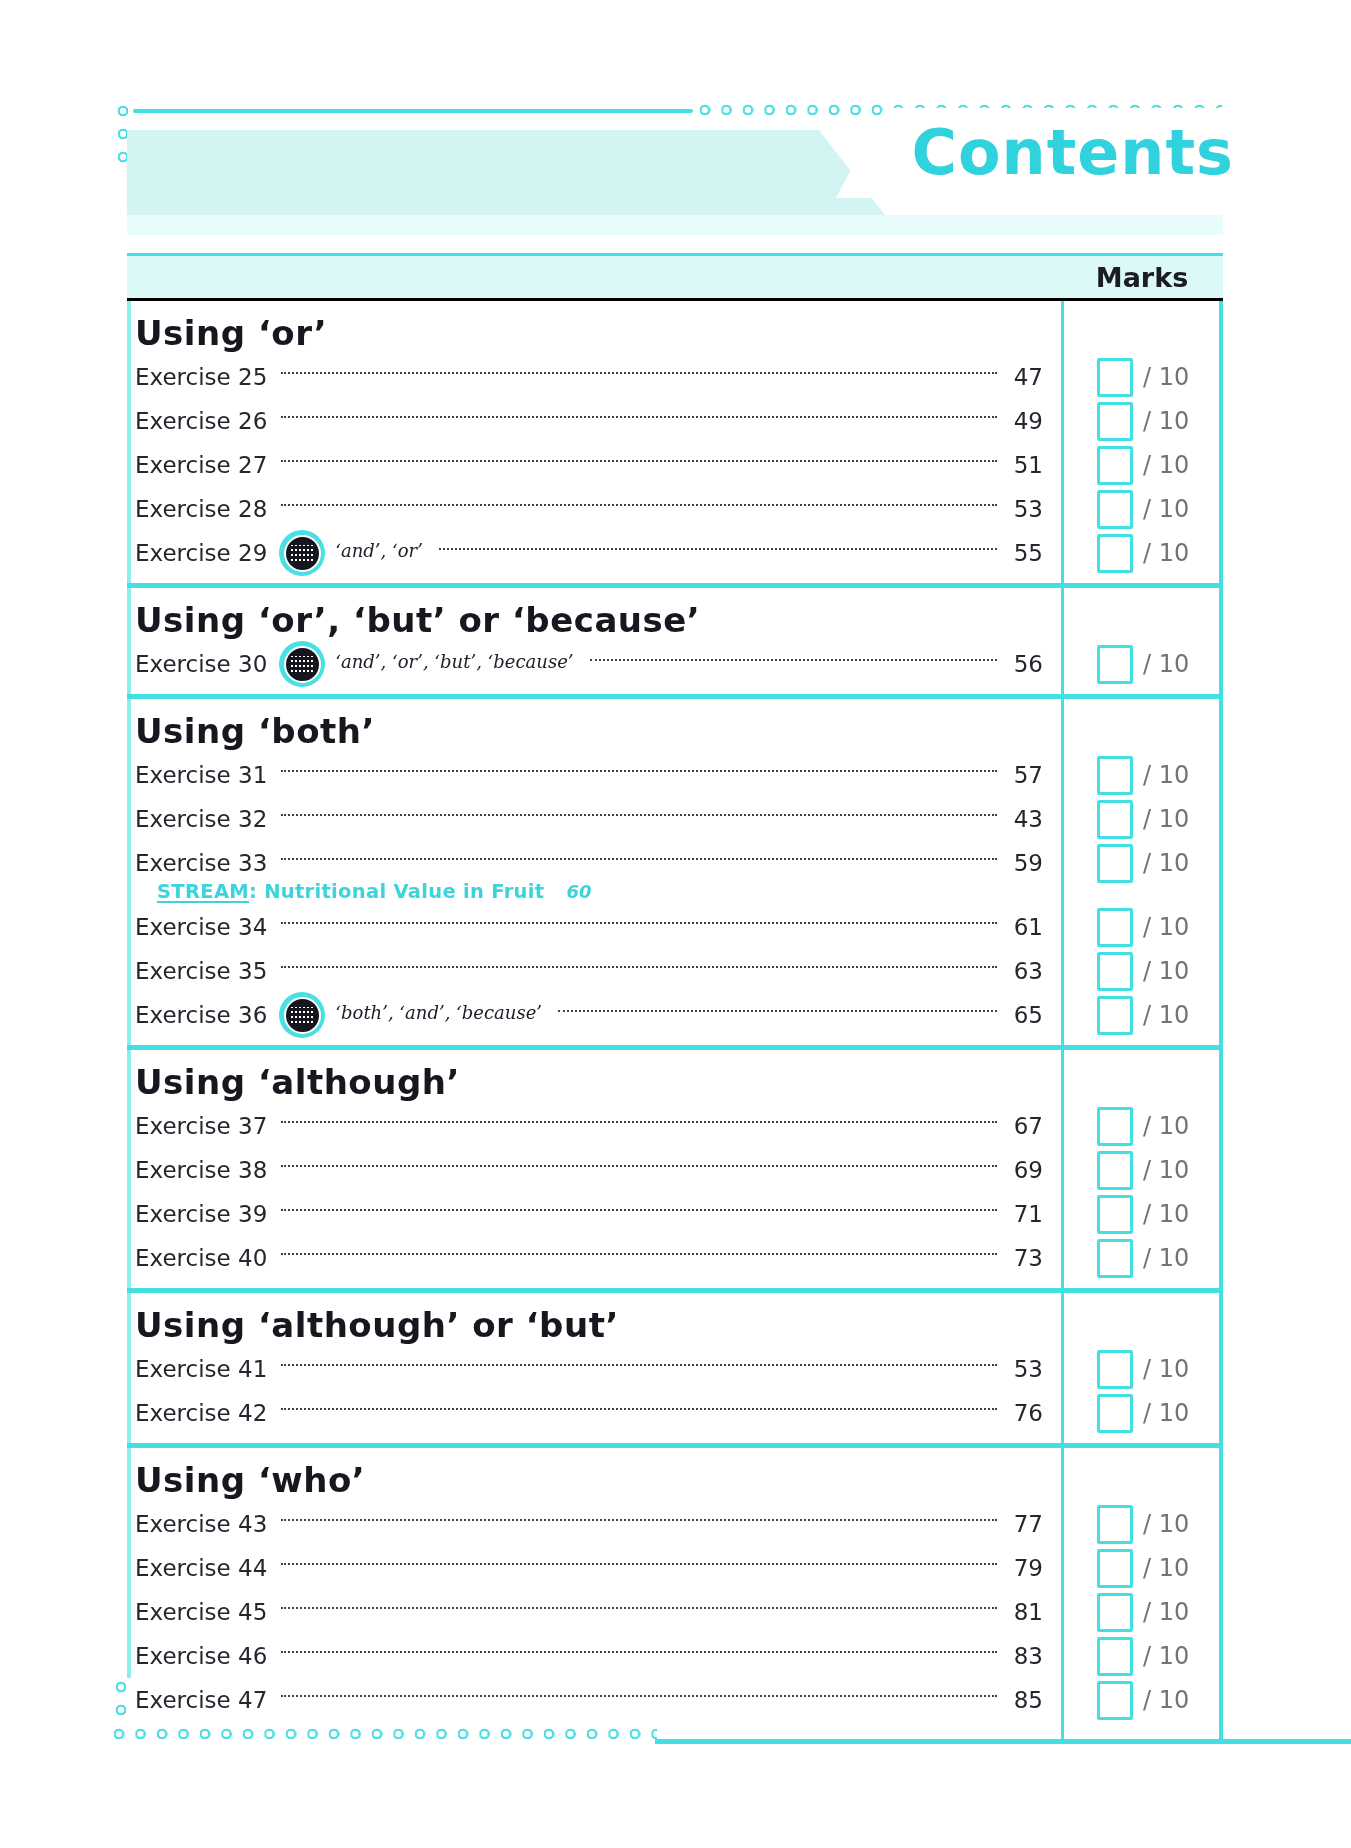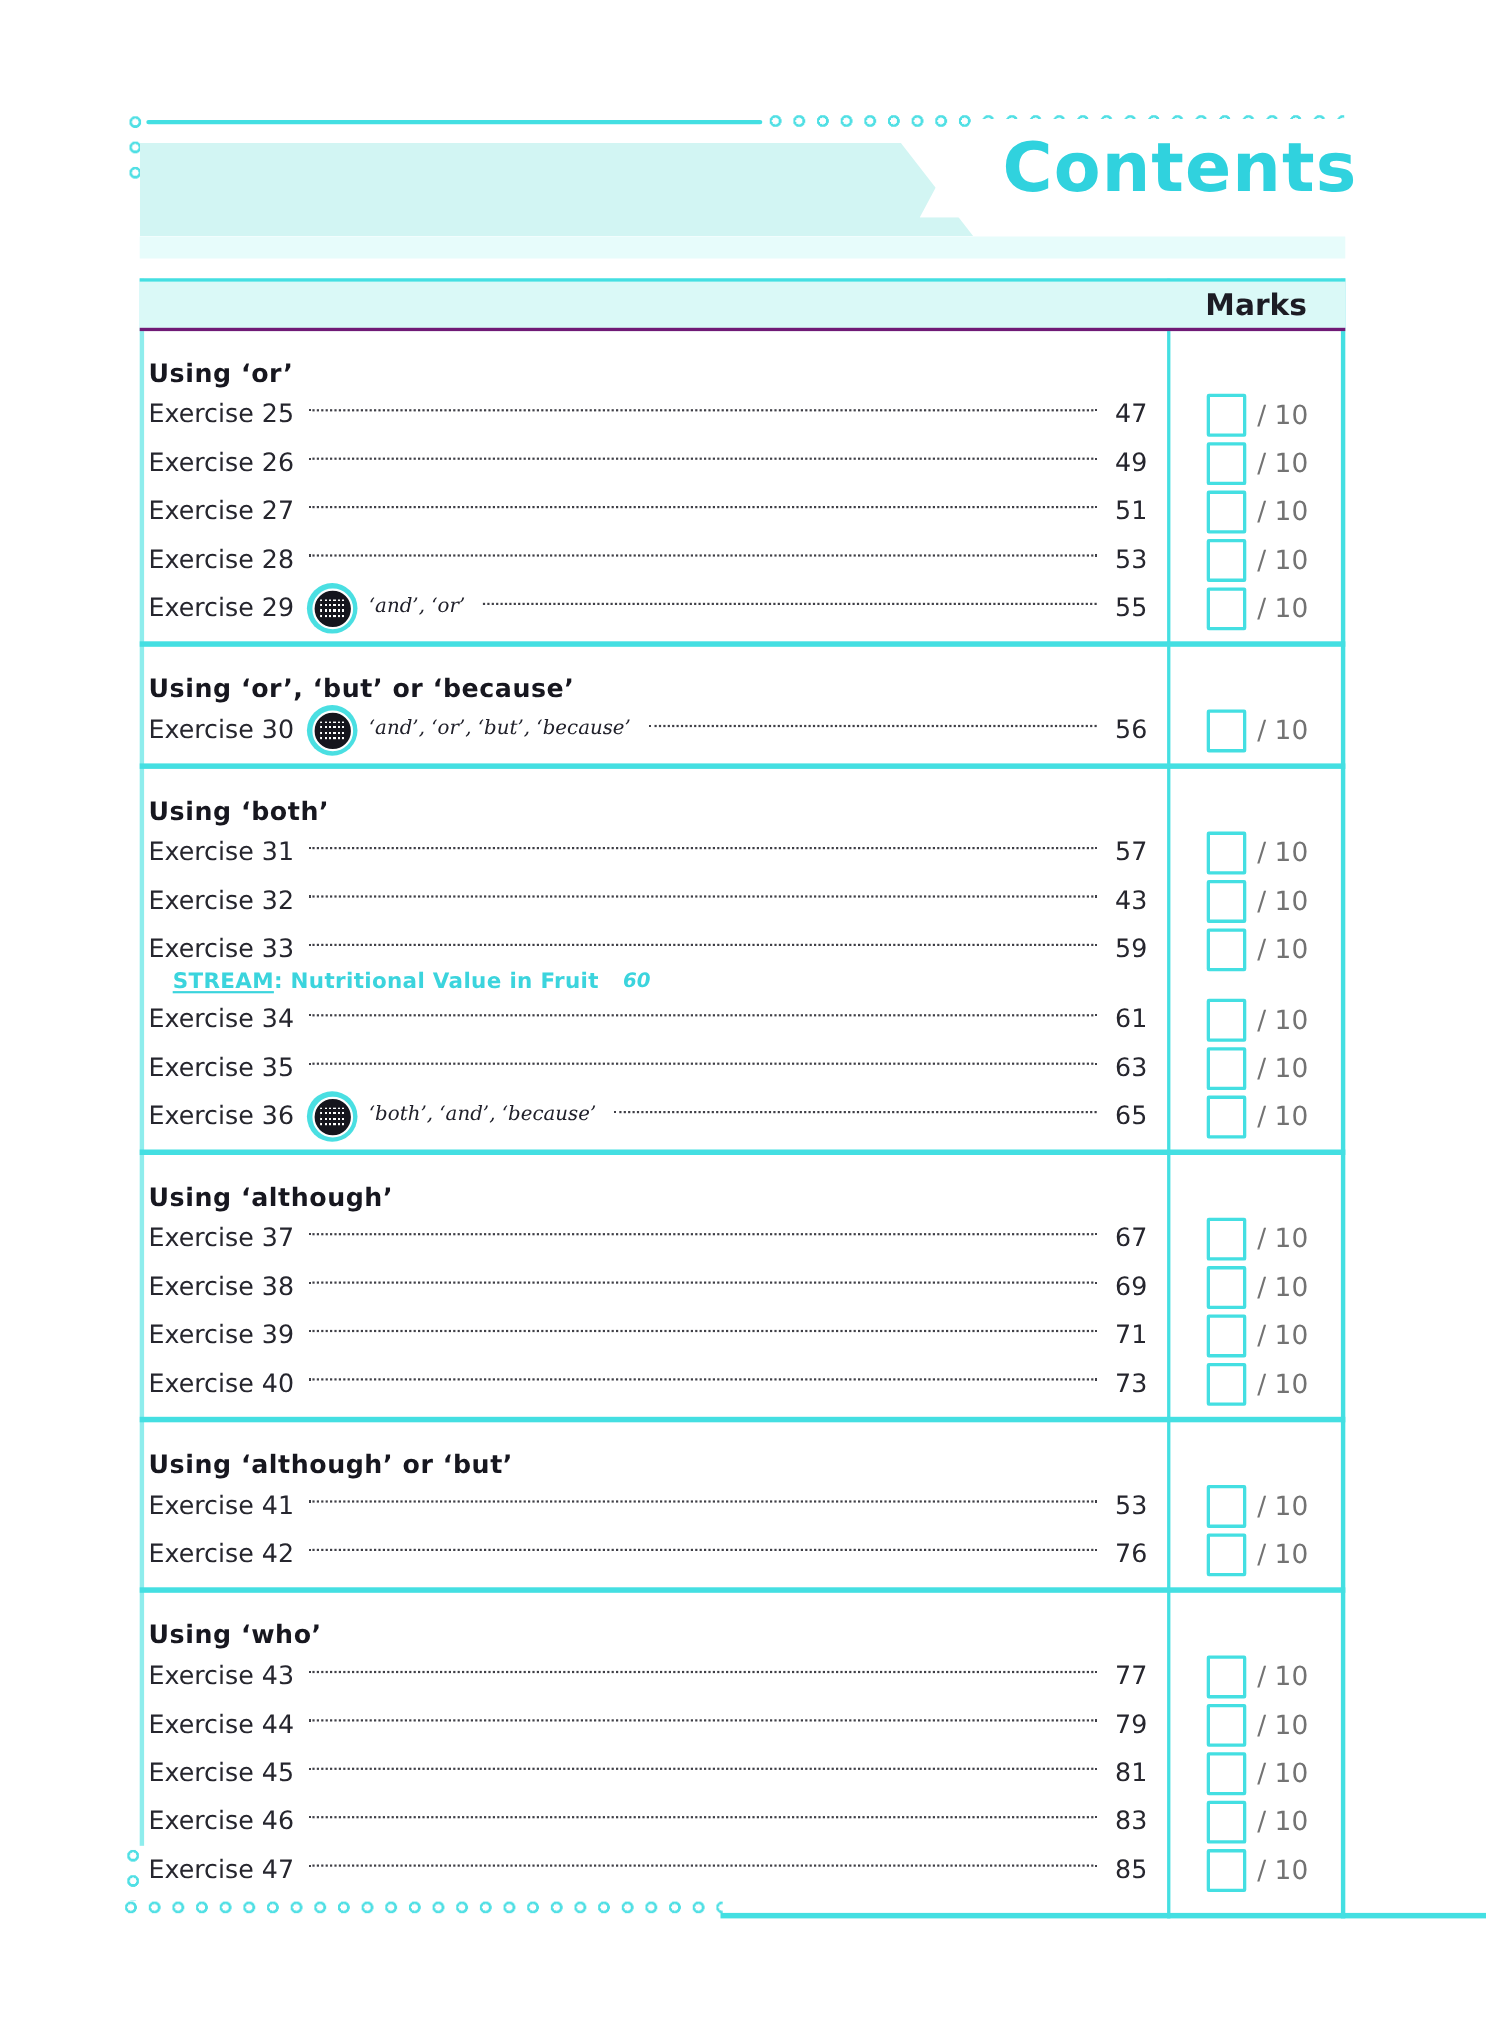--- a/index.html
+++ b/index.html
@@ -38,36 +38,36 @@
                 text-shadow:0 0 2px #ffffff; }
 
   
   .toc { left:127px; top:253px; width:1096px; height:1491px;
          display:flex; flex-direction:column; box-sizing:border-box; }
   .toc-left-border  { left:127px; top:253px; width:4px;  height:1425px; background:#8feded; }
   .toc-right-border { left:1219px; top:253px; width:4px; height:1491px; background:#44dfe2; }
   .toc-separator    { left:1061px; top:253px; width:3px; height:1491px; background:#44dfe2; }
 
   .hdr { height:42px; background:#daf9f7; border-top:3px solid #44dfe2;
-         border-bottom:3px solid #701a75; display:flex; flex:none;align-items:center; }
+         border-bottom:3px solid #000000; display:flex; flex:none;align-items:center; }
   .hdr-main  { width:934px; }
   .hdr-marks { flex:1; display:flex; align-items:center; justify-content:center;
                font-size:27px; font-weight:700; color:#1c1c24; }
 
   .sec { padding:4px 0 8px; }
   .sec:last-child { flex:1; }
   .divider { height:5px; background:#44dfe2; flex:none; }
 
   .row { display:flex; }
   .cell-main  { width:934px; box-sizing:border-box; display:flex; align-items:center; padding-left:8px; }
   .cell-marks { flex:1; box-sizing:border-box; display:flex; align-items:center; padding-left:36px; }
 
   .head-row { height:50px; }
   .head-row .cell-main { align-items:flex-end; padding-bottom:2px; }
-  .sec-heading { margin:0; font-size:23px; font-weight:700; color:#17171f; letter-spacing:0.5px; }
+  .sec-heading { margin:0; font-size:34px; font-weight:700; color:#17171f; letter-spacing:0.5px; }
 
   .ex-row { height:44px; }
   .ex-label { font-size:23px; color:#26262e; white-space:nowrap; }
   .ex-note  { font-family:"DejaVu Serif","Liberation Serif",serif; font-style:italic;
               font-size:18px; color:#20202a; white-space:nowrap; margin:0 2px 6px 2px; }
   .leader { flex:1; height:0; border-bottom:2.5px dotted #3f3f46; margin:0 12px 9px 14px; }
   .ex-page { font-size:23px; color:#26262e; min-width:34px; text-align:right; margin-right:18px; }
 
   .marks-box { width:30px; height:33px; border:3px solid #44dfe2; background:#fff;
                border-radius:2px; flex:none; }

